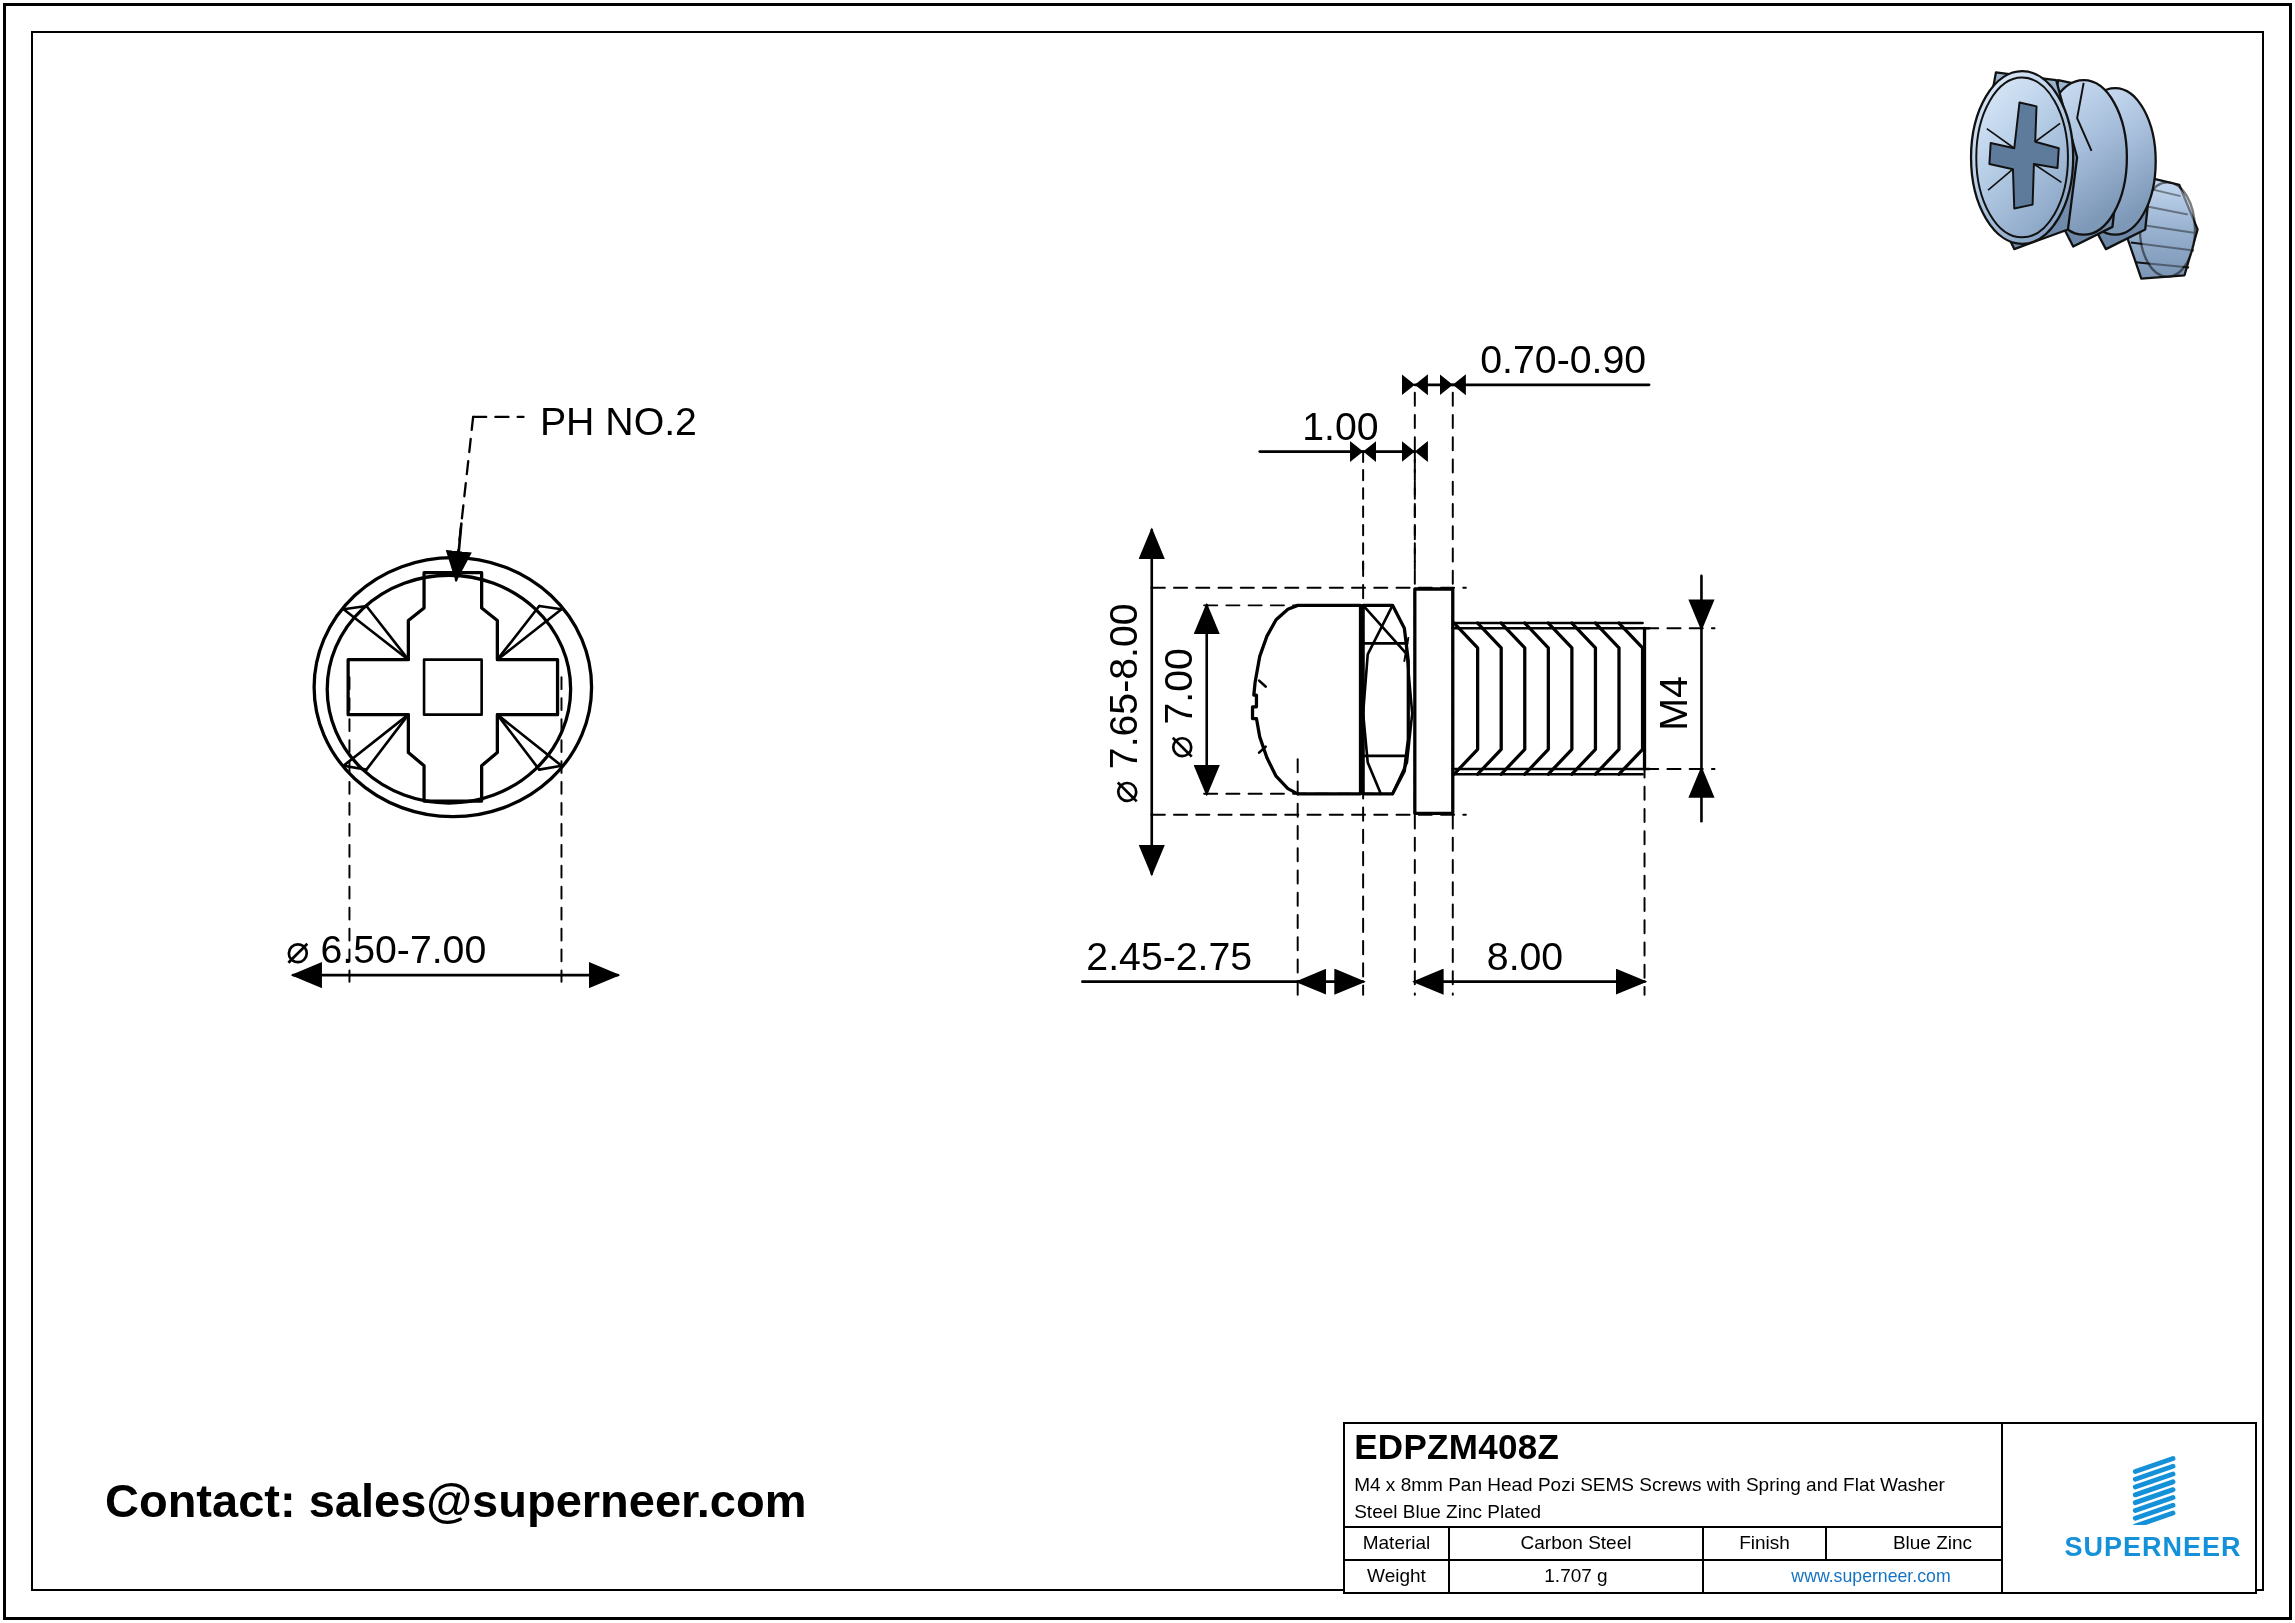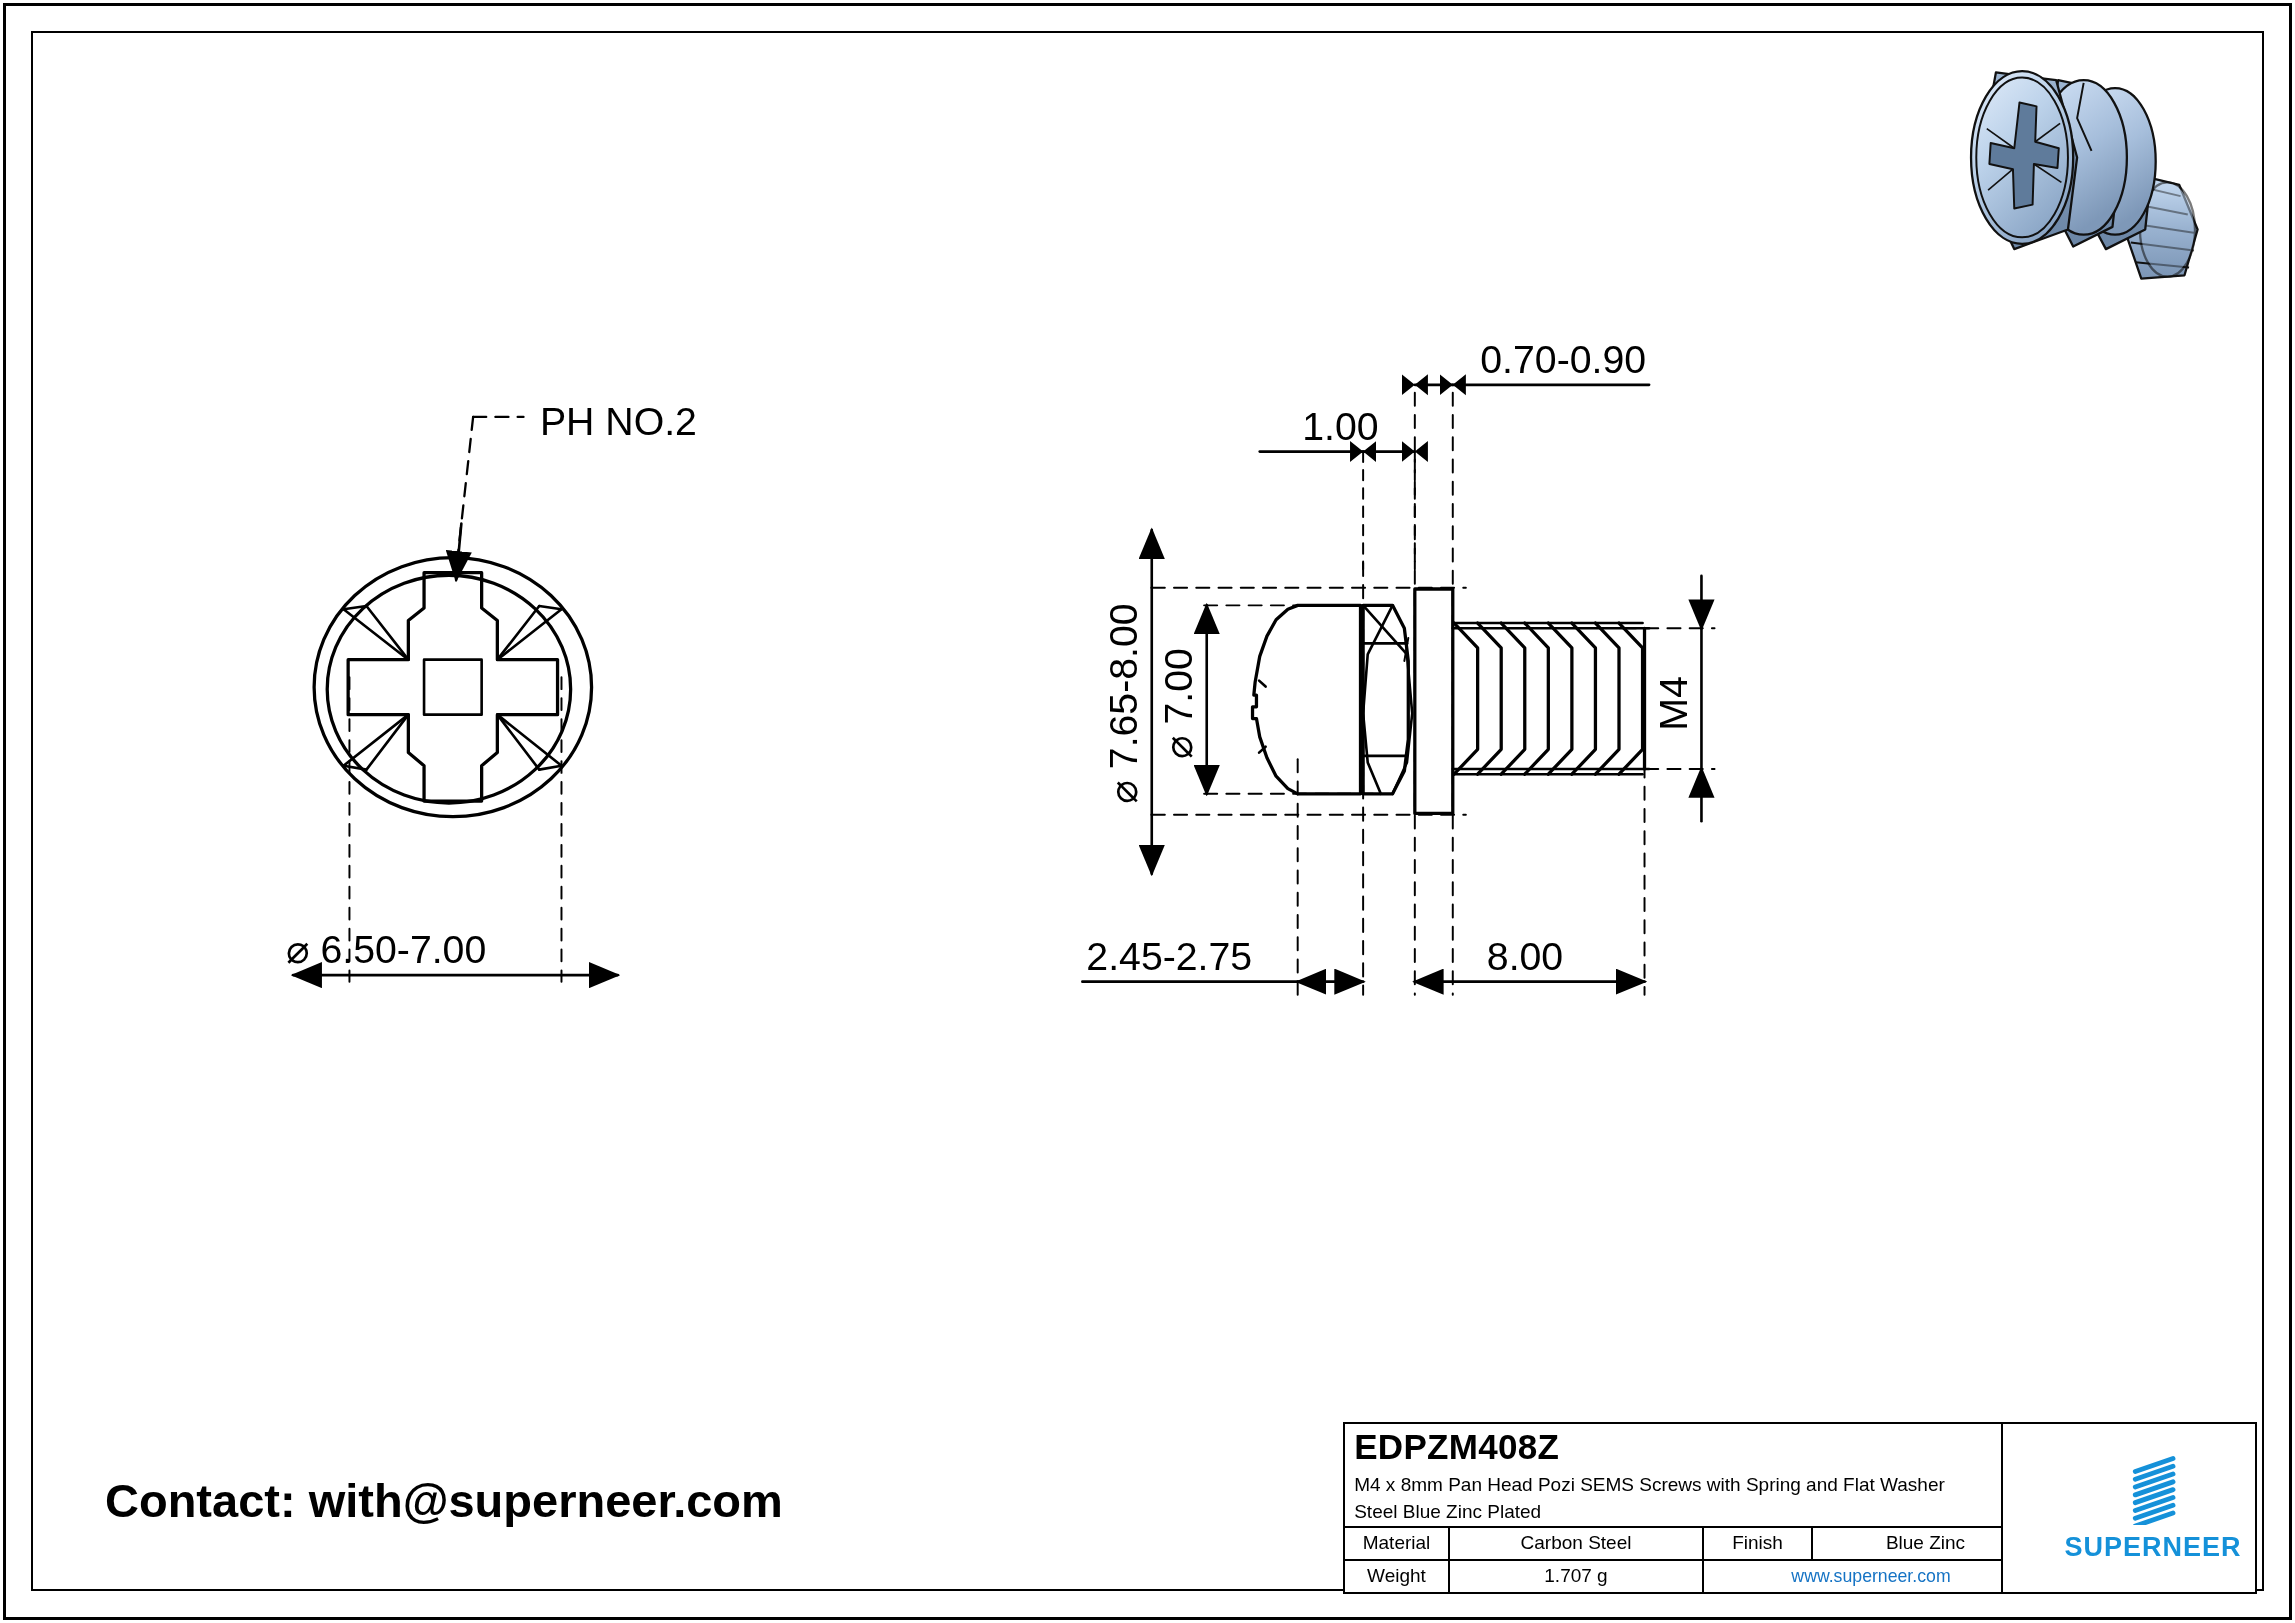--- a/index.html
+++ b/index.html
@@ -25,21 +25,21 @@
   .tb-desc{flex:0 0 98px;padding:5.2px 9.2px 0 9.2px;box-sizing:border-box;border-bottom:2px solid #000;}
   .tb-sku{font-size:35px;font-weight:bold;letter-spacing:0.3px;line-height:1.05;}
   .tb-name{font-size:19px;line-height:1.42;margin-top:5.9px;}
   .tb-row{display:flex;flex:1;border-bottom:2px solid #000;}
   .tb-row:last-child{border-bottom:none;}
   .tb-cell{display:flex;align-items:center;justify-content:center;
       border-right:2px solid #000;box-sizing:border-box;font-size:19px;}
   .tb-cell:last-child{border-right:none;margin-left:37px;}
   .c-lbl{width:105px;}
   .c-val{width:254px;}
-  .c-lbl2{width:109px;}
+  .c-lbl2{width:123px;}
   .c-val2{flex:1;}
   .c-wide{flex:1;}
   .link{color:#1573C4;font-size:17.7px;}
 
   .tb-logo{flex:1;position:relative;display:flex;flex-direction:column;
       align-items:center;justify-content:center;margin-left:48px;}
   .logo-mark{width:65px;height:72px;}
   .logo-text{font-size:27px;font-weight:bold;letter-spacing:1px;
       color:#1591D9;margin-top:6.5px;font-family:"Liberation Sans",sans-serif;}
 
@@ -296,21 +296,21 @@
       <g fill="#4a6party" stroke="#111" stroke-width="2.5" fill-opacity="0">
         <path d="M118,176 L76,146"></path>
         <path d="M150,166 L188,138"></path>
         <path d="M116,208 L78,240"></path>
         <path d="M148,200 L190,228"></path>
       </g>
     </g>
   </g>
 </svg>
 
-<div class="contact">Contact: with@superneer.com</div>
+<div class="contact">Contact: sales@superneer.com</div>
 
 <div class="tb">
   <div class="tb-left">
     <div class="tb-desc">
       <div class="tb-sku">EDPZM408Z</div>
       <div class="tb-name">M4 x 8mm Pan Head Pozi SEMS Screws with Spring and Flat Washer Steel Blue Zinc Plated</div>
     </div>
     <div class="tb-row">
       <div class="tb-cell c-lbl">Material</div>
       <div class="tb-cell c-val">Carbon Steel</div>

